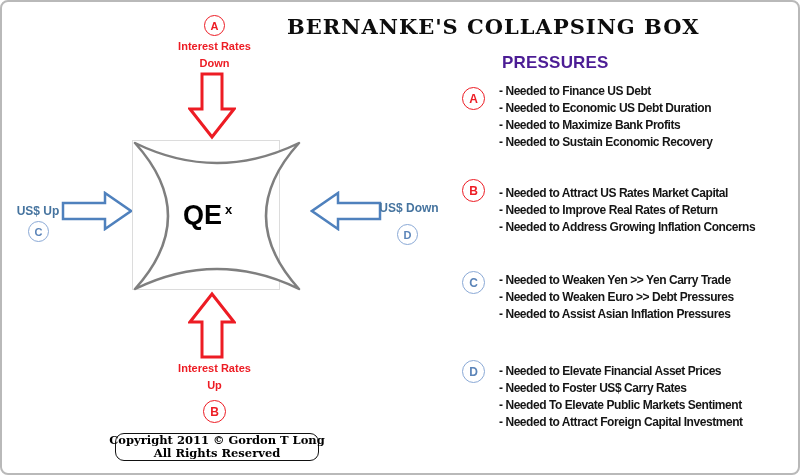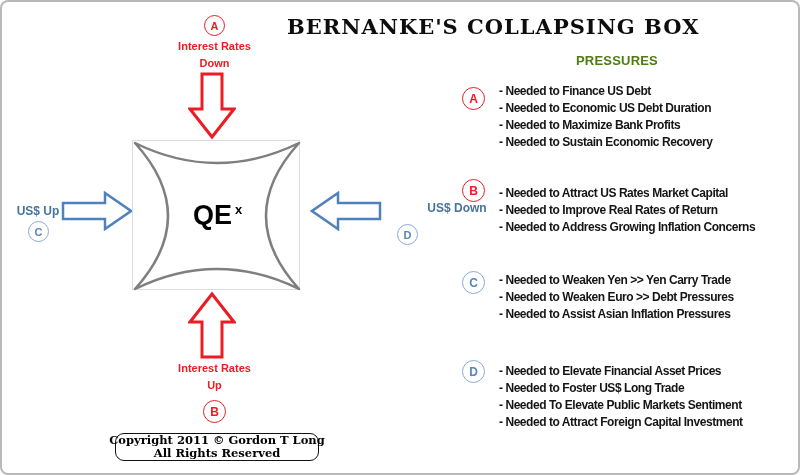--- a/index.html
+++ b/index.html
@@ -55,42 +55,41 @@
     color: #46749f; font-weight: bold; font-size: 12px;
     white-space: nowrap;
   }
 
   .arrow-svg { position: absolute; display: block; }
 
   
   .qe-box {
     position: absolute;
     left: 130px; top: 138px;
-    width: 168px; height: 150px;
+    width: 148px; height: 150px;
     border: 1px solid #dcdcdc;
     background: #fff;
   }
   .qe-box svg { position: absolute; left: 0; top: 0; }
   .qe-label {
     position: absolute; left: 0; top: 0; width: 100%; height: 100%;
     display: flex; align-items: center; justify-content: center;
     font-weight: bold; font-size: 27px; color: #000;
   }
   .qe-label sup {
     font-size: 13px;
     position: relative; top: -6px; left: 3px;
     font-weight: bold;
   }
 
   
   .pressures-heading {
     position: absolute;
     left: 500px; top: 51px; width: 230px;
-    text-align: center;
-    font-weight: bold; font-size: 13px; color: #4d7c0f;
+    font-weight: bold; font-size: 17px; color: #4c1d95;
     letter-spacing: 0.2px;
   }
   .pressure-list {
     position: absolute;
     left: 497px;
     list-style: none;
     font-weight: bold;
     font-size: 12px;
     letter-spacing: -0.45px;
     line-height: 17px;
@@ -133,21 +132,21 @@
 
   <div class="blue-label" style="left:4px; top:202px; width:64px;">US$ Up</div>
   <div class="badge blue sm" style="left:26px; top:219px;">C</div>
   <svg class="arrow-svg" style="left:59px; top:189px;" width="72" height="40" viewBox="0 0 72 40">
     <polygon points="2,12 44,12 44,2 70,20 44,38 44,28 2,28" fill="#ffffff" stroke="#4f81bd" stroke-width="2.5" stroke-linejoin="miter"></polygon>
   </svg>
 
   <svg class="arrow-svg" style="left:308px; top:189px;" width="72" height="40" viewBox="0 0 72 40">
     <polygon points="70,12 28,12 28,2 2,20 28,38 28,28 70,28" fill="#ffffff" stroke="#4f81bd" stroke-width="2.5" stroke-linejoin="miter"></polygon>
   </svg>
-  <div class="blue-label" style="left:372px; top:199px; width:70px;margin-left:48px;">US$ Down</div>
+  <div class="blue-label" style="left:372px; top:199px; width:70px;">US$ Down</div>
   <div class="badge blue sm" style="left:395px; top:222px;">D</div>
 
   <div class="qe-box">
     <svg width="168" height="150" viewBox="0 0 168 150">
       <path d="M2,2 Q84,42 166,2 Q100,75 166,148 Q84,108 2,148 Q68,75 2,2 Z" fill="#ffffff" stroke="#7f7f7f" stroke-width="2.5" stroke-linejoin="round"></path>
     </svg>
     <div class="qe-label">
       <span>QE</span>
         <sup>x</sup>
     </div>
@@ -182,21 +181,21 @@
   <div class="badge blue md" style="left:460px; top:269px;">C</div>
   <ul class="pressure-list" style="top:270px;">
     <li>- Needed to Weaken Yen &gt;&gt; Yen Carry Trade</li>
     <li>- Needed to Weaken Euro &gt;&gt; Debt Pressures</li>
     <li>- Needed to Assist Asian Inflation Pressures</li>
   </ul>
 
   <div class="badge blue md" style="left:460px; top:358px;">D</div>
   <ul class="pressure-list" style="top:361px;">
     <li>- Needed to Elevate Financial Asset Prices</li>
-    <li>- Needed to Foster US$ Long Trade</li>
+    <li>- Needed to Foster US$ Carry Rates</li>
     <li>- Needed To Elevate Public Markets Sentiment</li>
     <li>- Needed to Attract Foreign Capital Investment</li>
   </ul>
 
   <div class="copyright">
     <div>Copyright 2011 © Gordon T Long</div>
     <div>All Rights Reserved</div>
   </div>
 
 </div>

